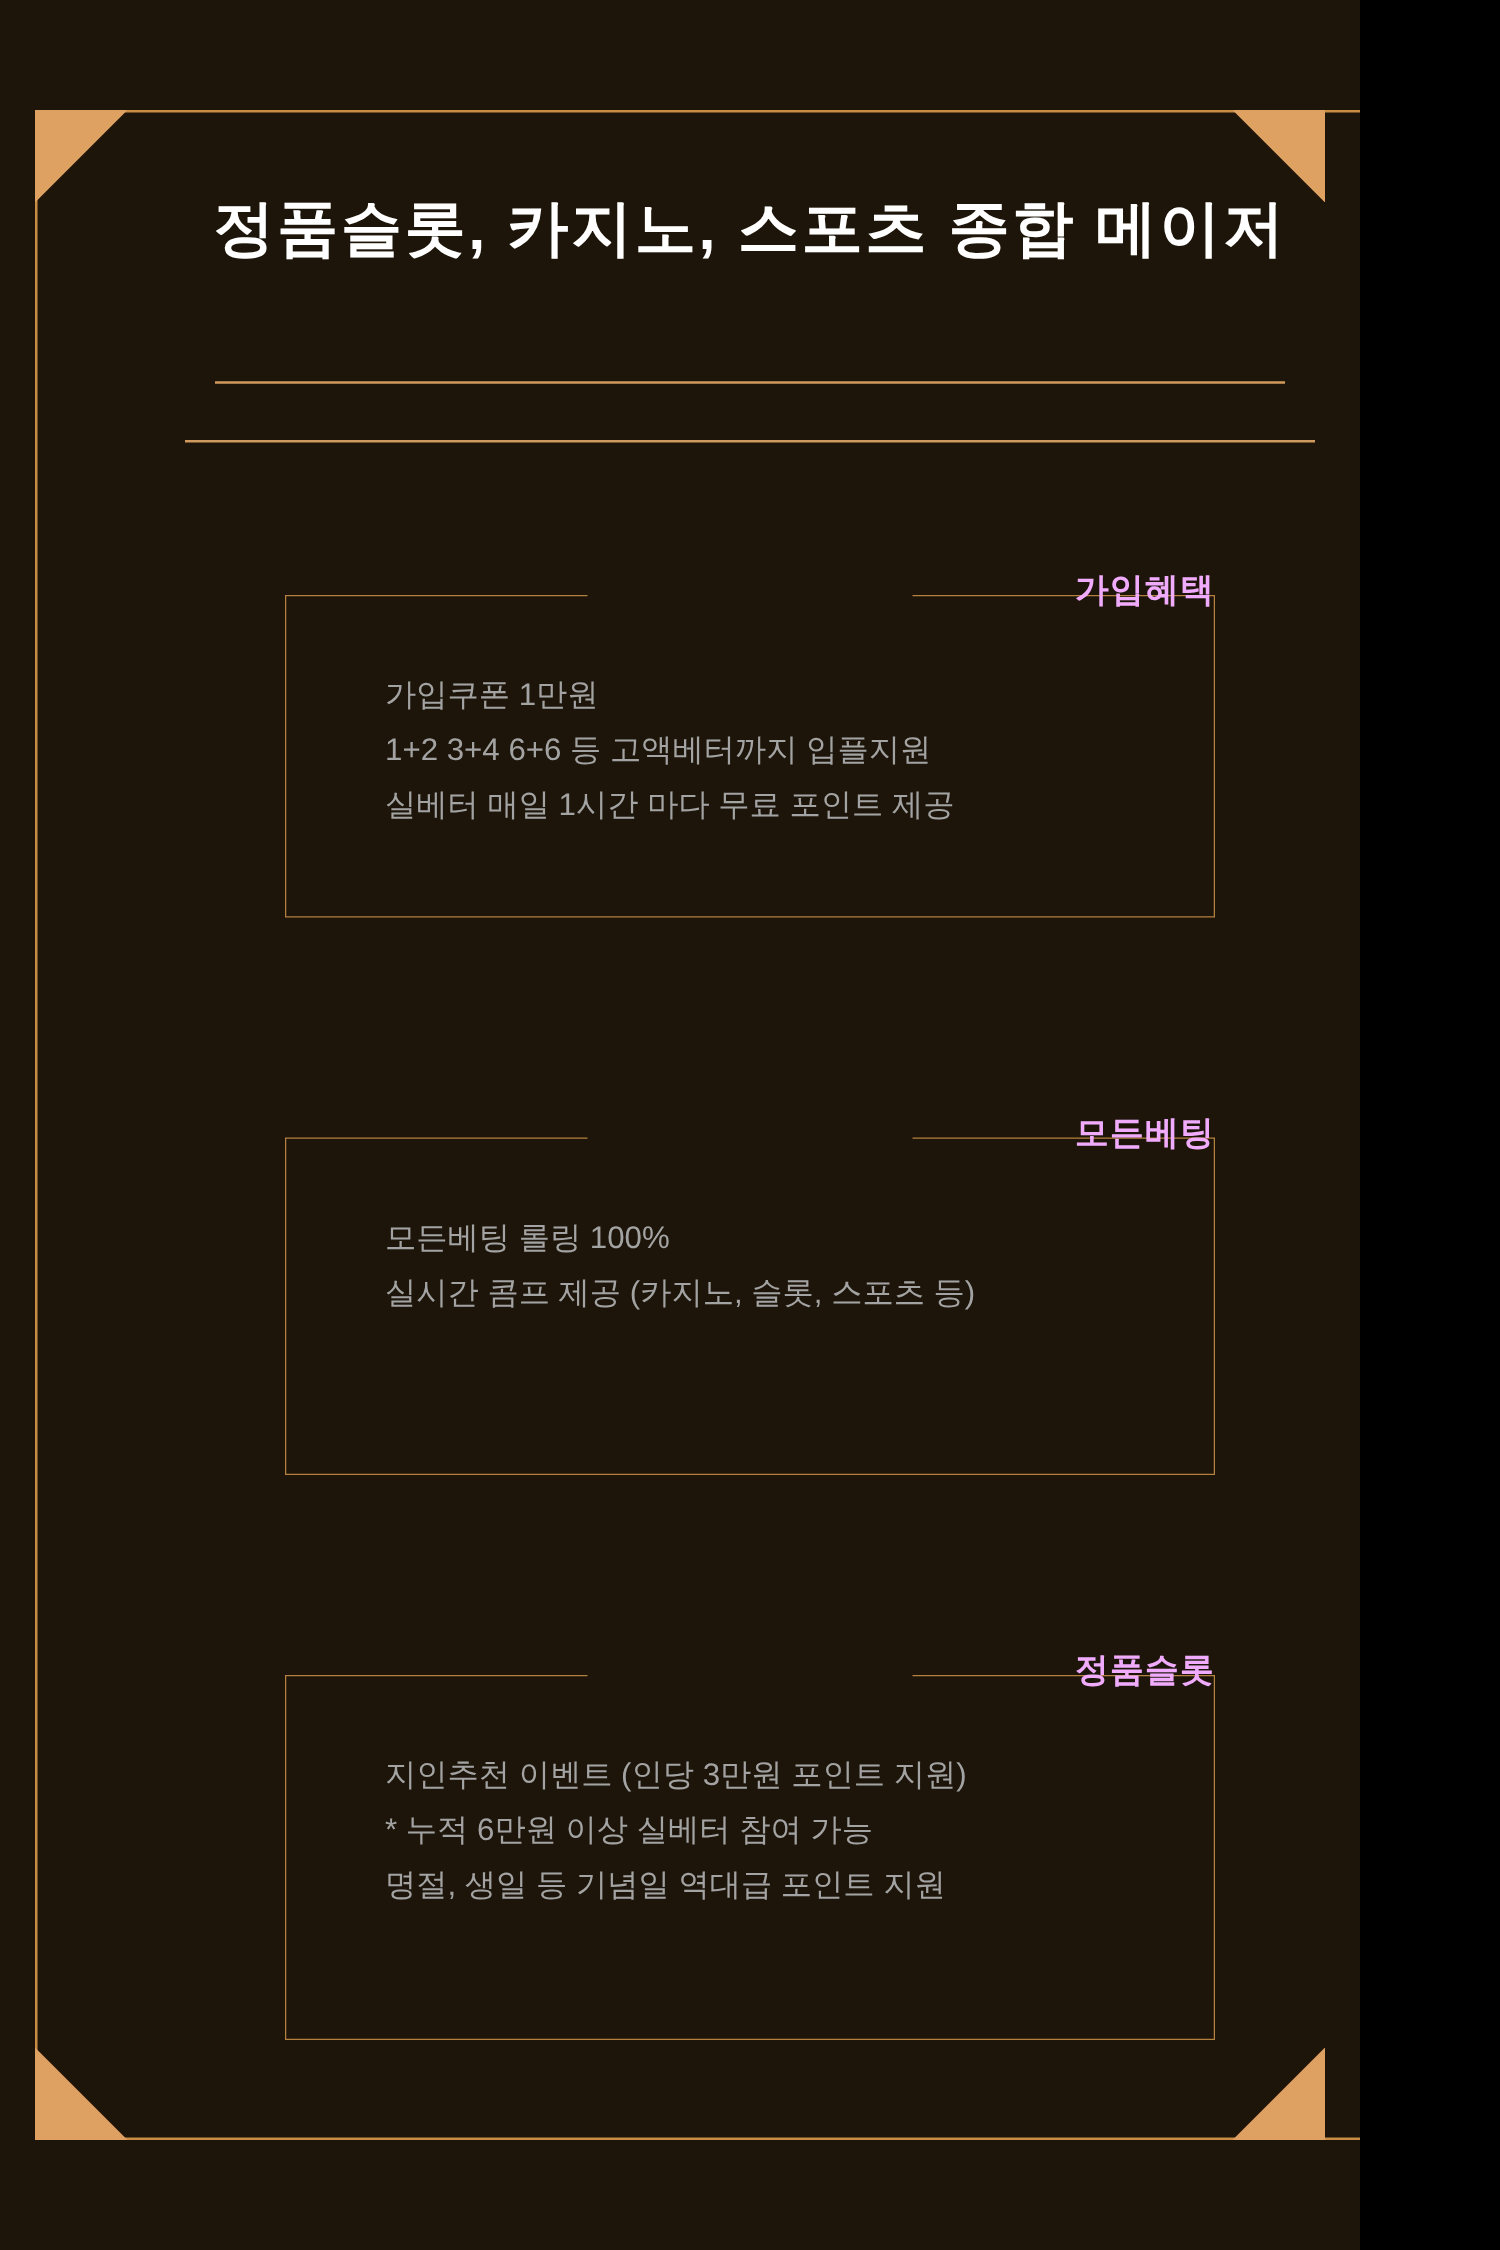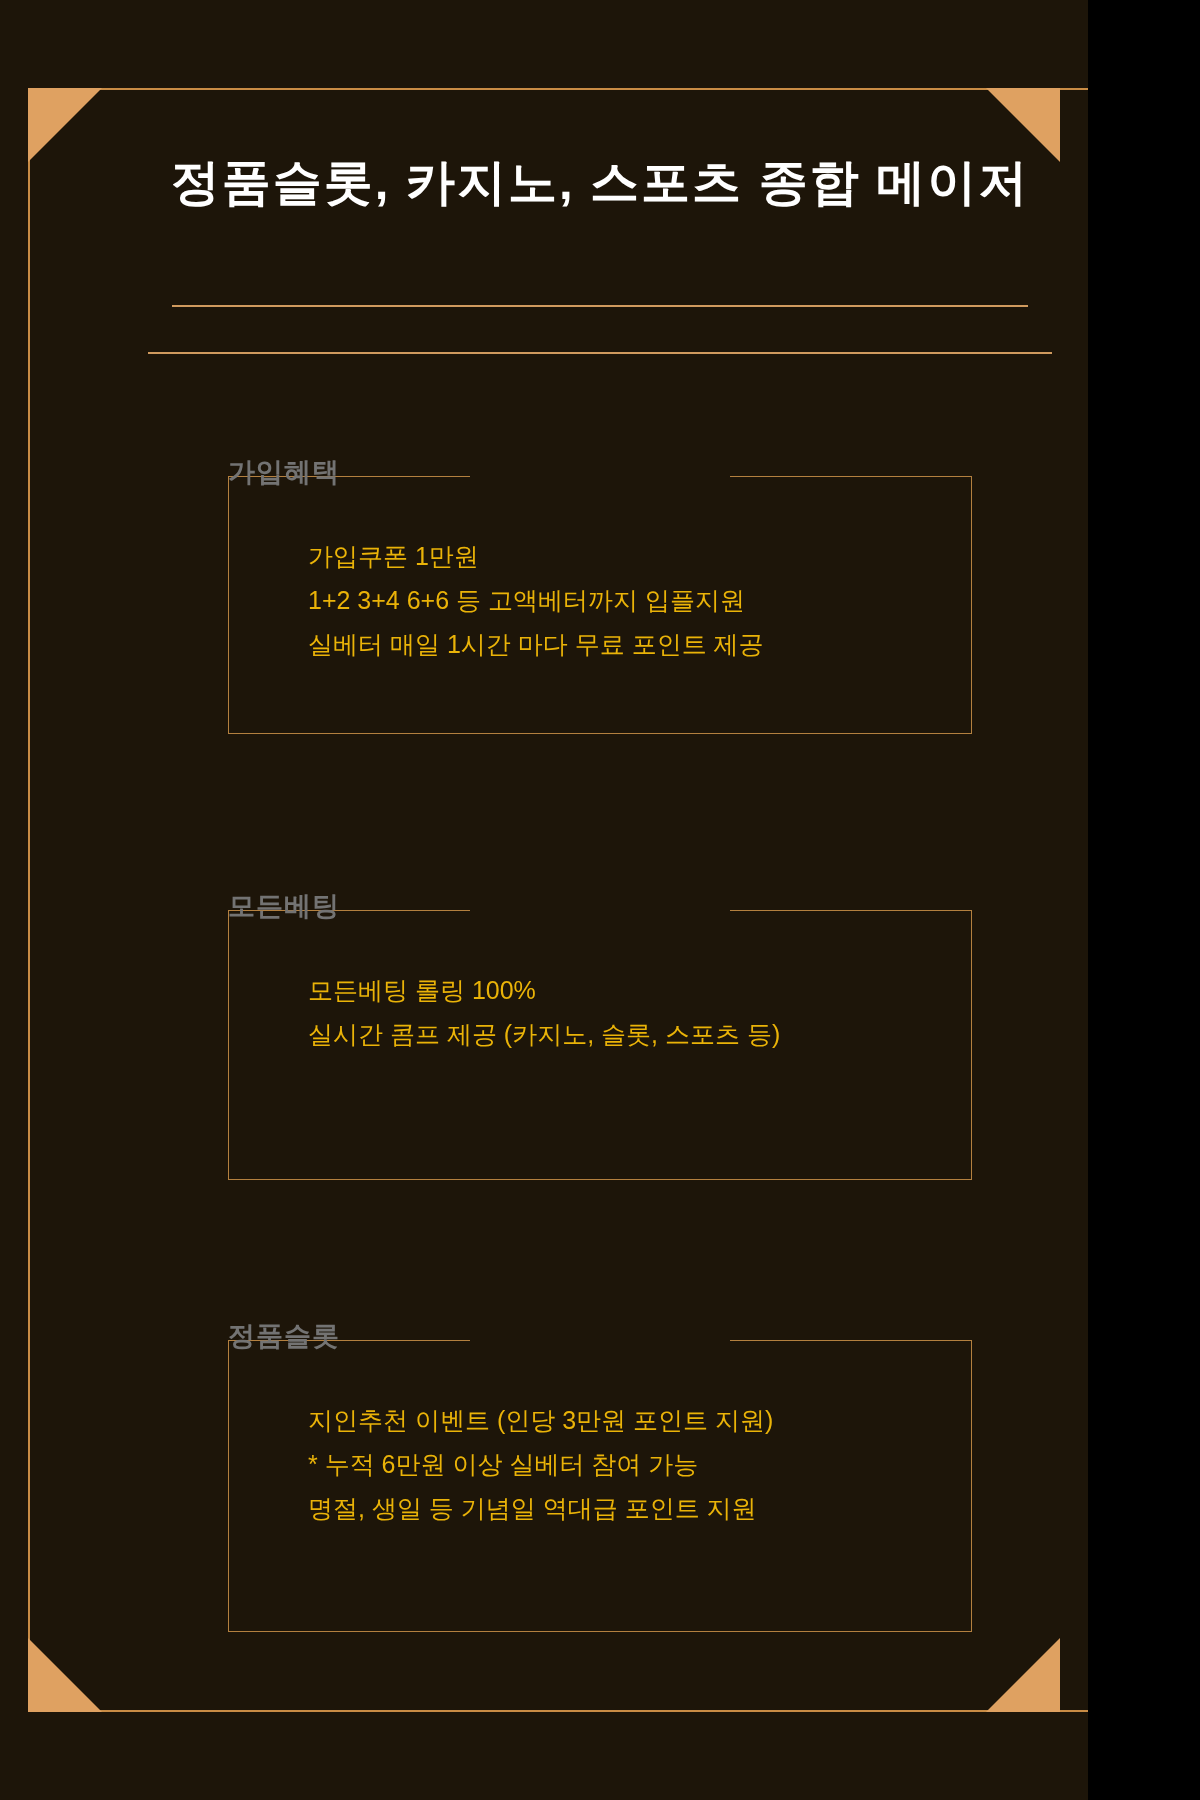--- a/index.html
+++ b/index.html
@@ -75,22 +75,22 @@
   .block {
     position: absolute;
     left: 228px;
     width: 744px;
   }
   .block-heading {
     position: absolute;
     left: 0;
     top: 0;
     width: 744px;
-    text-align: left;
-    color: #737373;
+    text-align: right;
+    color: #f0abfc;
     font-size: 27px;
     font-weight: 700;
     letter-spacing: 1px;
     z-index: 3;
   }
   .block-box {
     position: absolute;
     left: 0;
     top: 22px;
     width: 744px;
@@ -105,21 +105,21 @@
     transform: translateX(-50%);
     width: 260px;
     height: 30px;
     background: #1d1509;
     z-index: 2;
   }
   .block-text {
     position: absolute;
     left: 80px;
     top: 80px;
-    color: #eab308;
+    color: #a3a3a3;
     font-size: 25px;
     line-height: 44px;
     white-space: nowrap;
   }
 
   .b1 { top: 454px; }
   .b1 .block-box { height: 258px; }
   .b2 { top: 888px; }
   .b2 .block-box { height: 270px; }
   .b3 { top: 1318px; }

